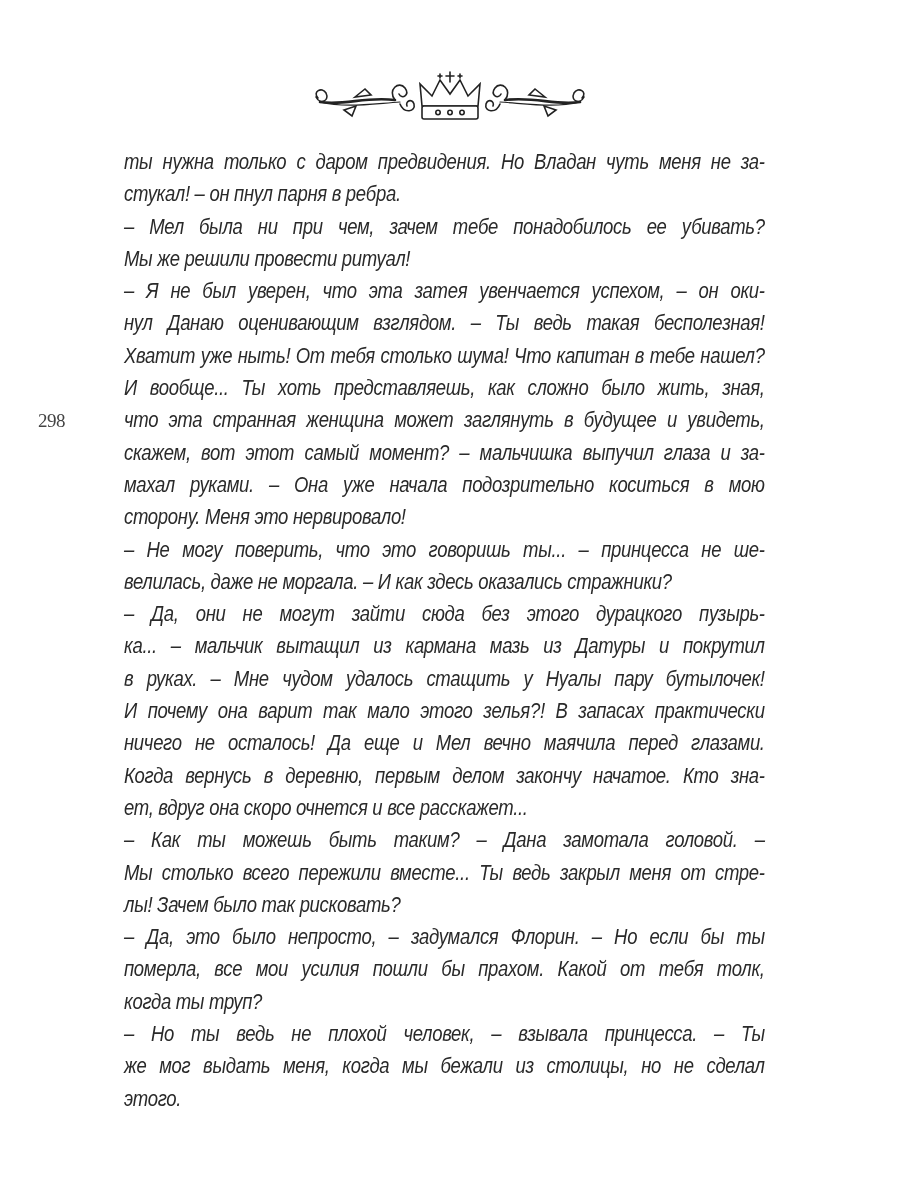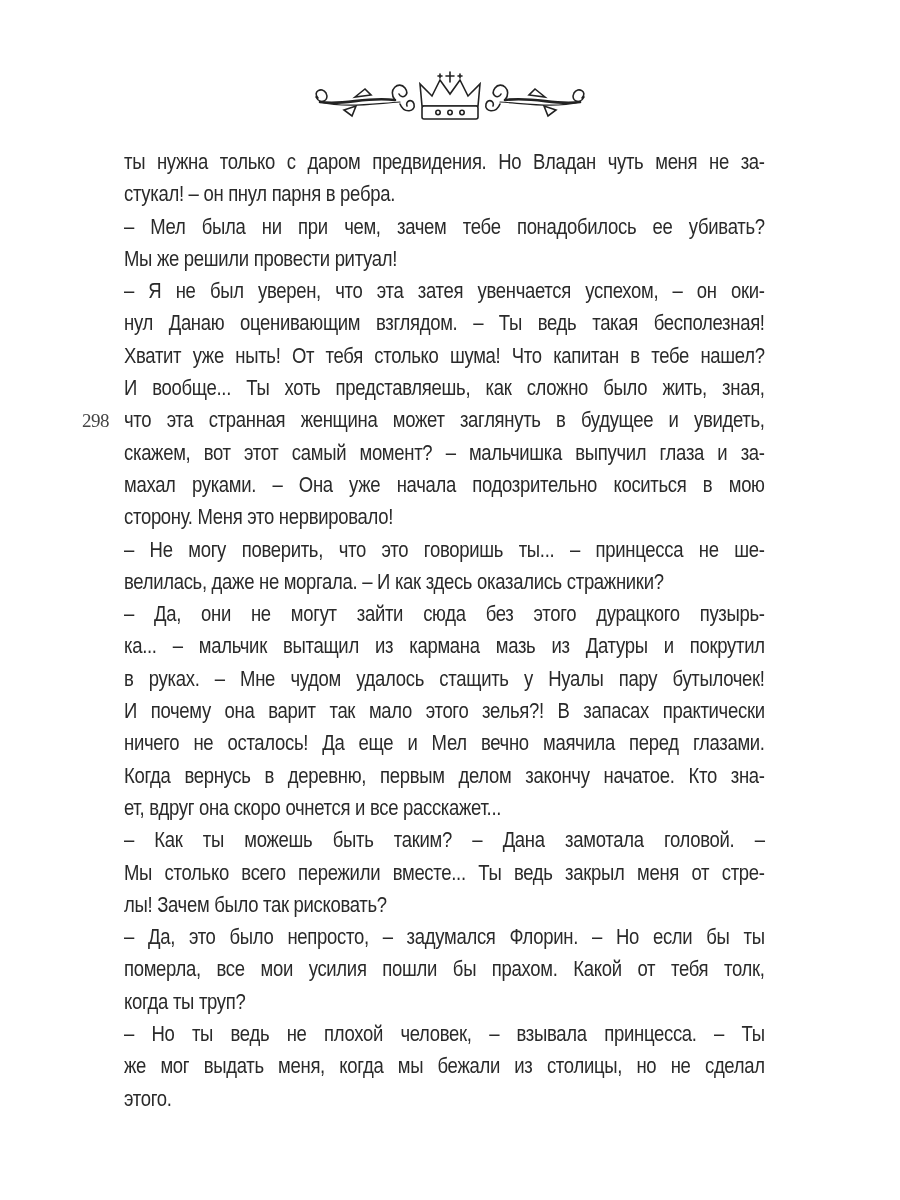--- a/index.html
+++ b/index.html
@@ -4,23 +4,23 @@
   <style>
     html, body { margin: 0; padding: 0; }
     body {
       width: 900px; height: 1200px; background: #ffffff; position: relative; overflow: hidden;
       font-family: "Liberation Sans Narrow", "Liberation Sans", sans-serif;
       color: #2a2a2a;
     }
     .ornament { position: absolute; left: 300px; top: 66px; width: 300px; height: 62px; }
     .page-number {
       position: absolute; left: 38px; top: 410px; font-family: "Liberation Serif", serif;
-      font-size: 19px; color: #444; letter-spacing: -0.5px; margin-left: 44px;
+      font-size: 19px; color: #444; letter-spacing: -0.5px;
     }
-    .text-block { position: absolute; left: 124px; top: 146px; width: 641px; }
+    .text-block { position: absolute; left: 124px; top: 146px; width: 641px; font-style: italic; }
     .line {
       height: 32.3px; line-height: 32.3px; font-size: 21.5px; white-space: nowrap;
       text-align: justify; text-align-last: justify; letter-spacing: -0.35px;
       transform: scaleX(0.86); transform-origin: left center; width: 745px;
     }
     .line.last { text-align-last: left; }
   </style>
 </head>
 <body>
 

